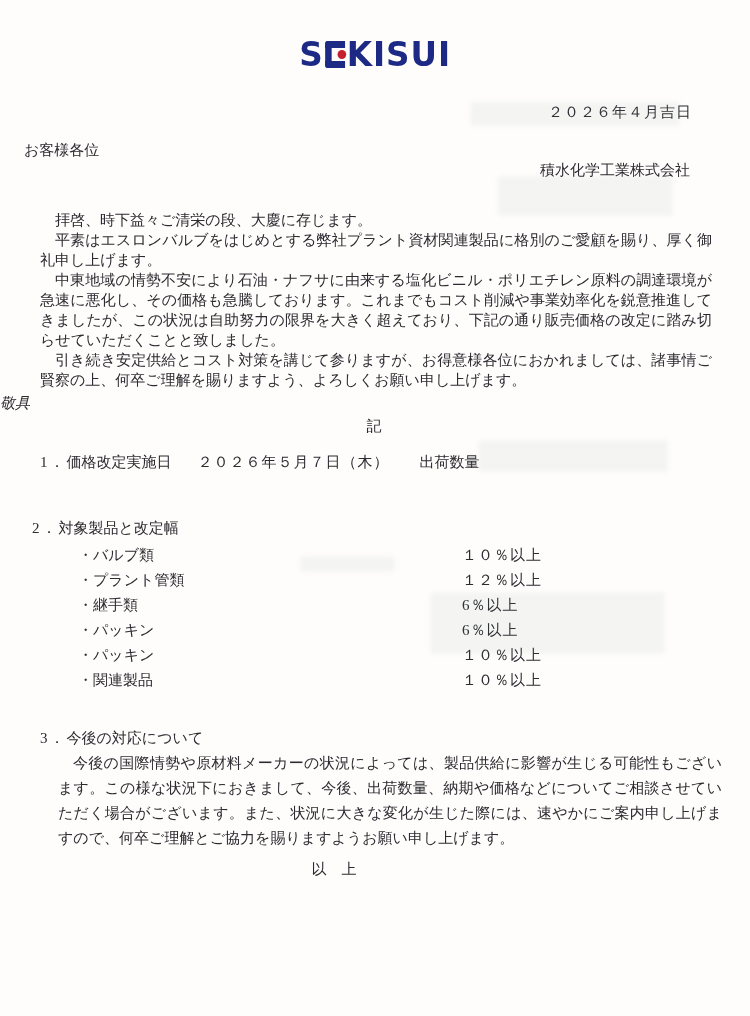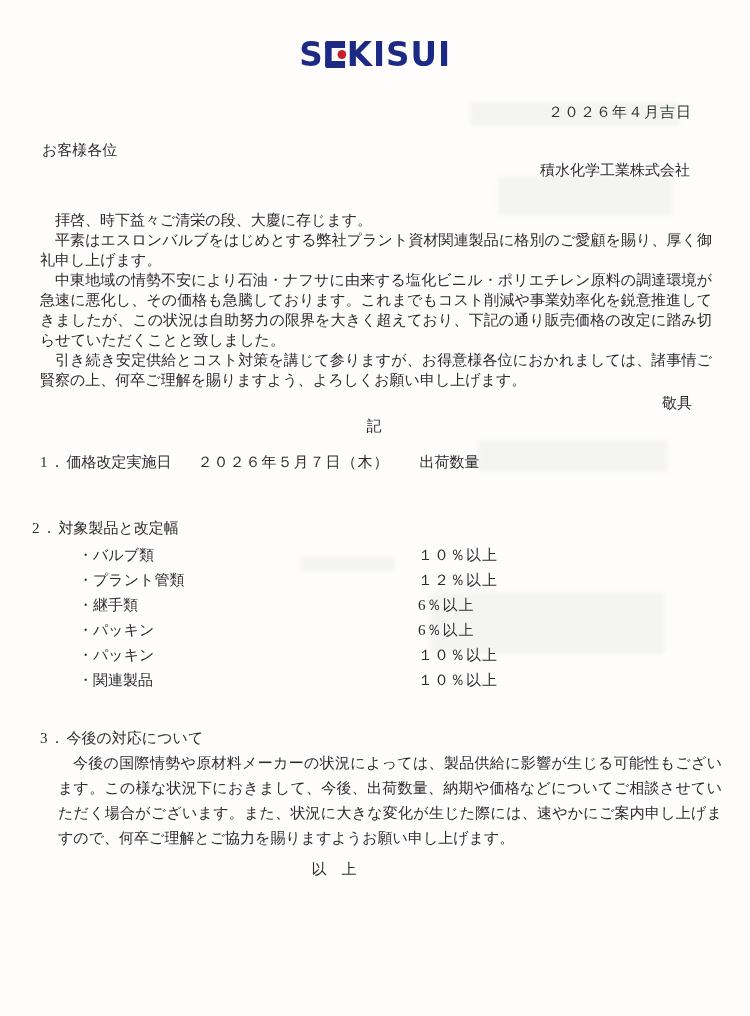--- a/index.html
+++ b/index.html
@@ -31,44 +31,44 @@
     border-left:7px solid #1c2a86;
     border-radius:3px 0 0 3px;
   }
   .logo-dot {
     position:absolute; top:2px; left:6px;
     width:9px; height:9px; border-radius:50%;
     background:#c5202e;
   }
   
   .date-line { margin-top:29px; text-align:right; padding-right:58px; letter-spacing:1px; }
-  .recipient { margin-top:18px; padding-left:42px; line-height:20px; }
+  .recipient { margin-top:18px; padding-left:24px; line-height:20px; }
   .sender    { margin-top:0;  text-align:right; padding-right:60px; line-height:20px; }
   
   .title-row { margin-top:66px; text-align:center; }
   .doc-title {
     display:inline-block;
     font-size:19px; letter-spacing:1.5px;
     border-bottom:1.5px solid #3a3a40;
     padding:0 4px 4px 4px;
   }
   
   .body-block { margin-top:30px; padding:0 38px 0 40px; line-height:20px; text-align:justify; }
   .body-block p { text-indent:1em; }
-  .closing { margin-top:3px; text-align:right; padding-right:58px; line-height:20px; }
+  .closing { margin-top:3px; padding-right:58px; line-height:20px;font-style:italic; }
   .record-marker { margin-top:3px; text-align:center; line-height:20px; letter-spacing:2px; }
   
   .section1 { margin-top:16px; padding-left:40px; line-height:20px; }
   .section1 .s1-date { margin-left:26px; letter-spacing:1px; }
   .section1 .s1-suffix { margin-left:30px; }
   .section2 { margin-top:46px; padding-left:32px; }
   .sec-header { line-height:20px; }
   .sec-num { letter-spacing:2px; }
   .item-list { margin-top:5px; }
-  .item-row { display:flex; padding-left:46px; line-height:25px; }
+  .item-row { display:flex; padding-left:46px; line-height:25px;gap:44px; }
   .item-name { width:340px; }
   .item-value { letter-spacing:1px; }
   .section3 { margin-top:35px; padding-left:40px; padding-right:28px; }
   .sec3-body { margin:3px 0 0 18px; line-height:25px; text-indent:1em; text-align:justify; }
   .end-marker { margin-top:8px; text-align:center; padding-right:82px; line-height:20px; }
   
   .bleed {
     position:absolute;
     background:rgba(120,135,125,0.07);
     filter:blur(2px);

